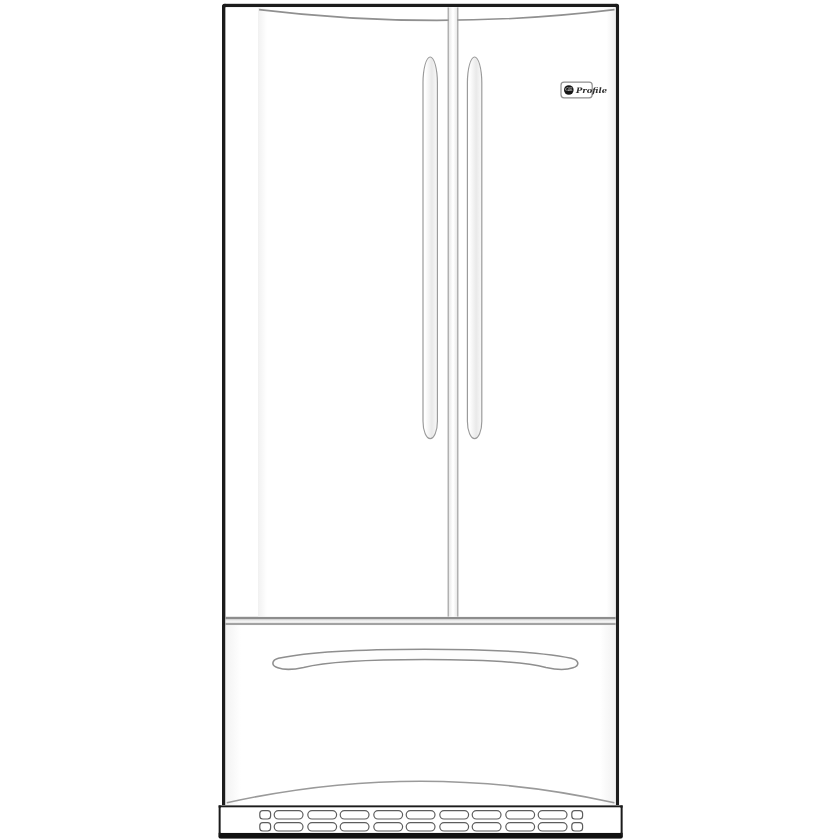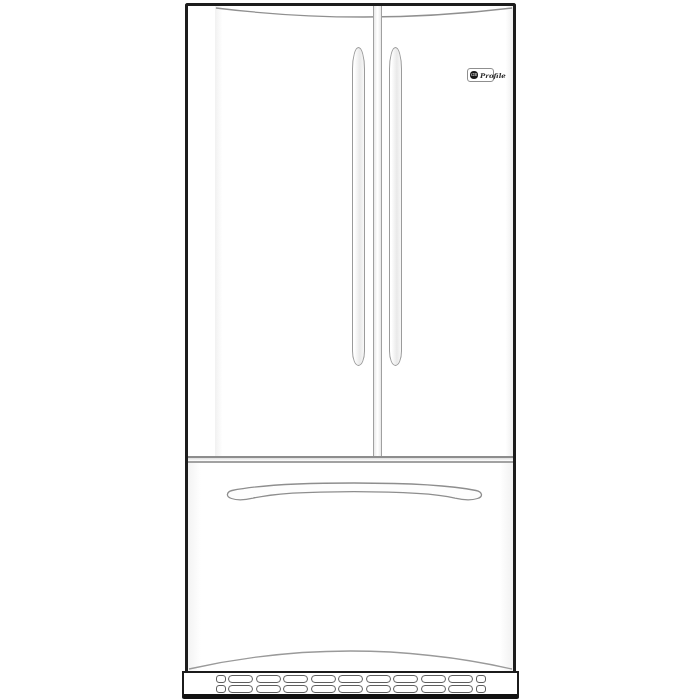--- a/index.html
+++ b/index.html
@@ -5,21 +5,21 @@
   html,body{margin:0;padding:0;background:#ffffff;}
   .stage{position:relative;width:700px;height:700px;background:#ffffff;overflow:hidden;
          font-family:"DejaVu Sans",sans-serif;}
 
   
   .fridge-body{position:absolute;left:185px;top:3px;width:331px;height:668px;
     box-sizing:border-box;border:3px solid #1c1c1c;border-bottom:none;
     border-radius:3px 3px 0 0;background:#ffffff;display:flex;flex-direction:column;}
 
   
-  .doors{position:relative;height:450px;overflow:hidden;margin-left:27px;}
+  .doors{position:relative;height:508px;overflow:hidden;margin-left:27px;}
   .door-half{position:absolute;top:0;bottom:0;}
   .door-left{left:0;right:50%;background:linear-gradient(90deg,#f1f1f1 0,#ffffff 5%,#ffffff 100%);}
   .door-right{left:50%;right:0;background:linear-gradient(90deg,#ffffff 0,#ffffff 95%,#efefef 100%);}
   .top-curve{position:absolute;left:0;top:0;width:100%;height:24px;display:block;}
 
   .mullion{position:absolute;left:158px;top:0;bottom:0;width:9px;box-sizing:border-box;
     border-left:1.5px solid #a0a0a0;border-right:1.5px solid #a0a0a0;
     background:linear-gradient(90deg,#e8e8e8 0,#ffffff 45%,#ffffff 55%,#e8e8e8 100%);}
 
   .door-handle{position:absolute;top:41px;width:13px;height:319px;box-sizing:border-box;

